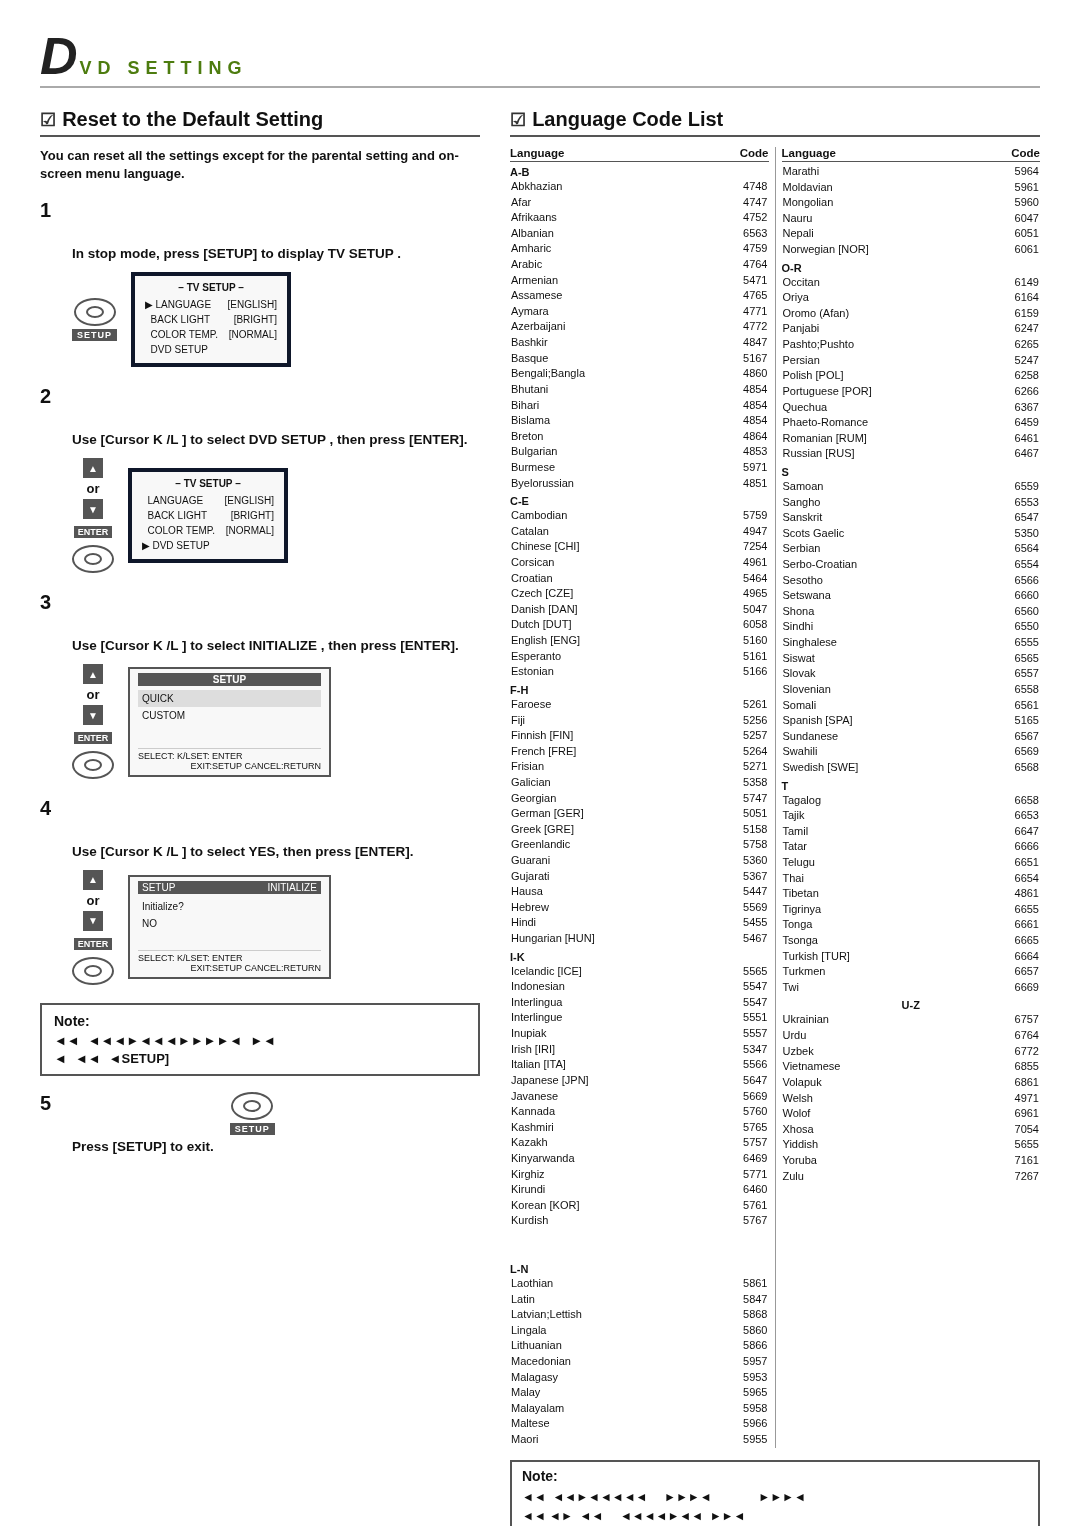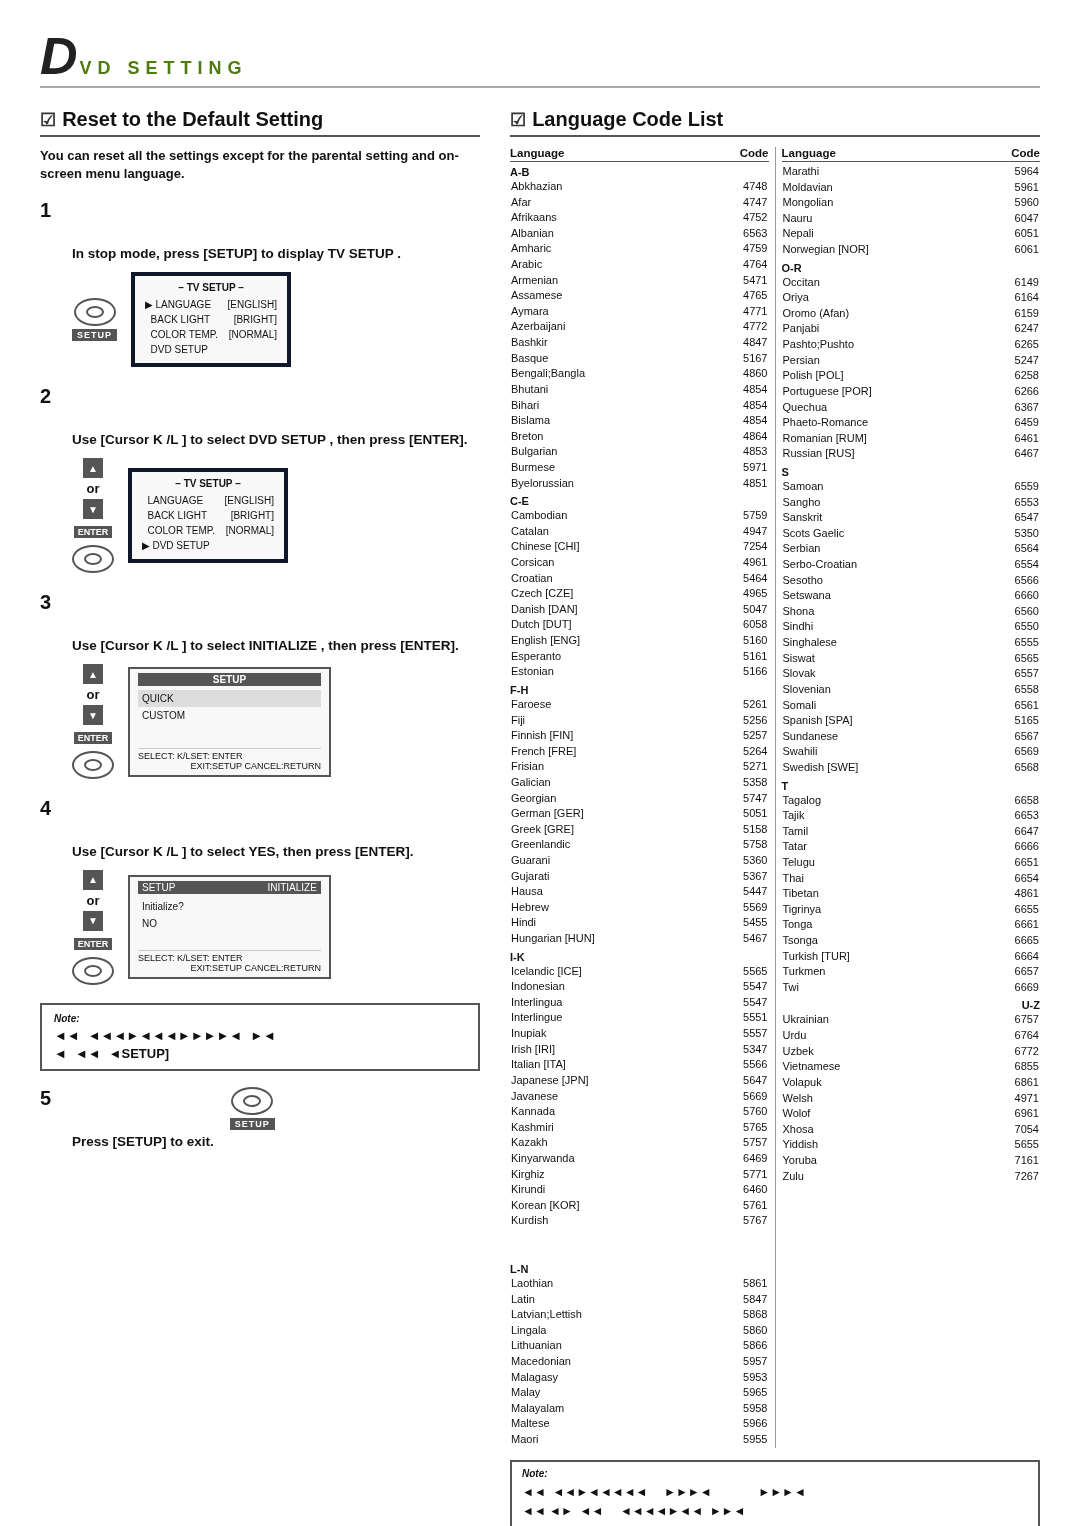--- a/index.html
+++ b/index.html
@@ -234,23 +234,22 @@
     }
 
     
     .note-box {
       border: 2px solid #555;
       padding: 8px 12px;
       margin-bottom: 16px;
       background: #fff;
     }
     .note-title {
-      font-style: italic;
-      font-weight: bold;
-      font-size: 10px;
+      font-weight: bold;
+      font-size: 14px;
       margin-bottom: 4px;
     }
 
     
     .step5-content {
       display: flex;
       align-items: flex-start;
       gap: 16px;
     }
     .section-label {
@@ -991,21 +990,21 @@
             </div>
           <div class="lang-entry-line">
               <span>Turkmen</span>
               <span>6657</span>
             </div>
           <div class="lang-entry-line">
               <span>Twi</span>
               <span>6669</span>
             </div>
 
-          <div class="section-label" style="text-align:right;">U-Z</div>
+          <div class="section-label" style="text-align:center;">U-Z</div>
           <div class="lang-entry-line">
               <span>Ukrainian</span>
               <span>6757</span>
             </div>
           <div class="lang-entry-line">
               <span>Urdu</span>
               <span>6764</span>
             </div>
           <div class="lang-entry-line">
               <span>Uzbek</span>

